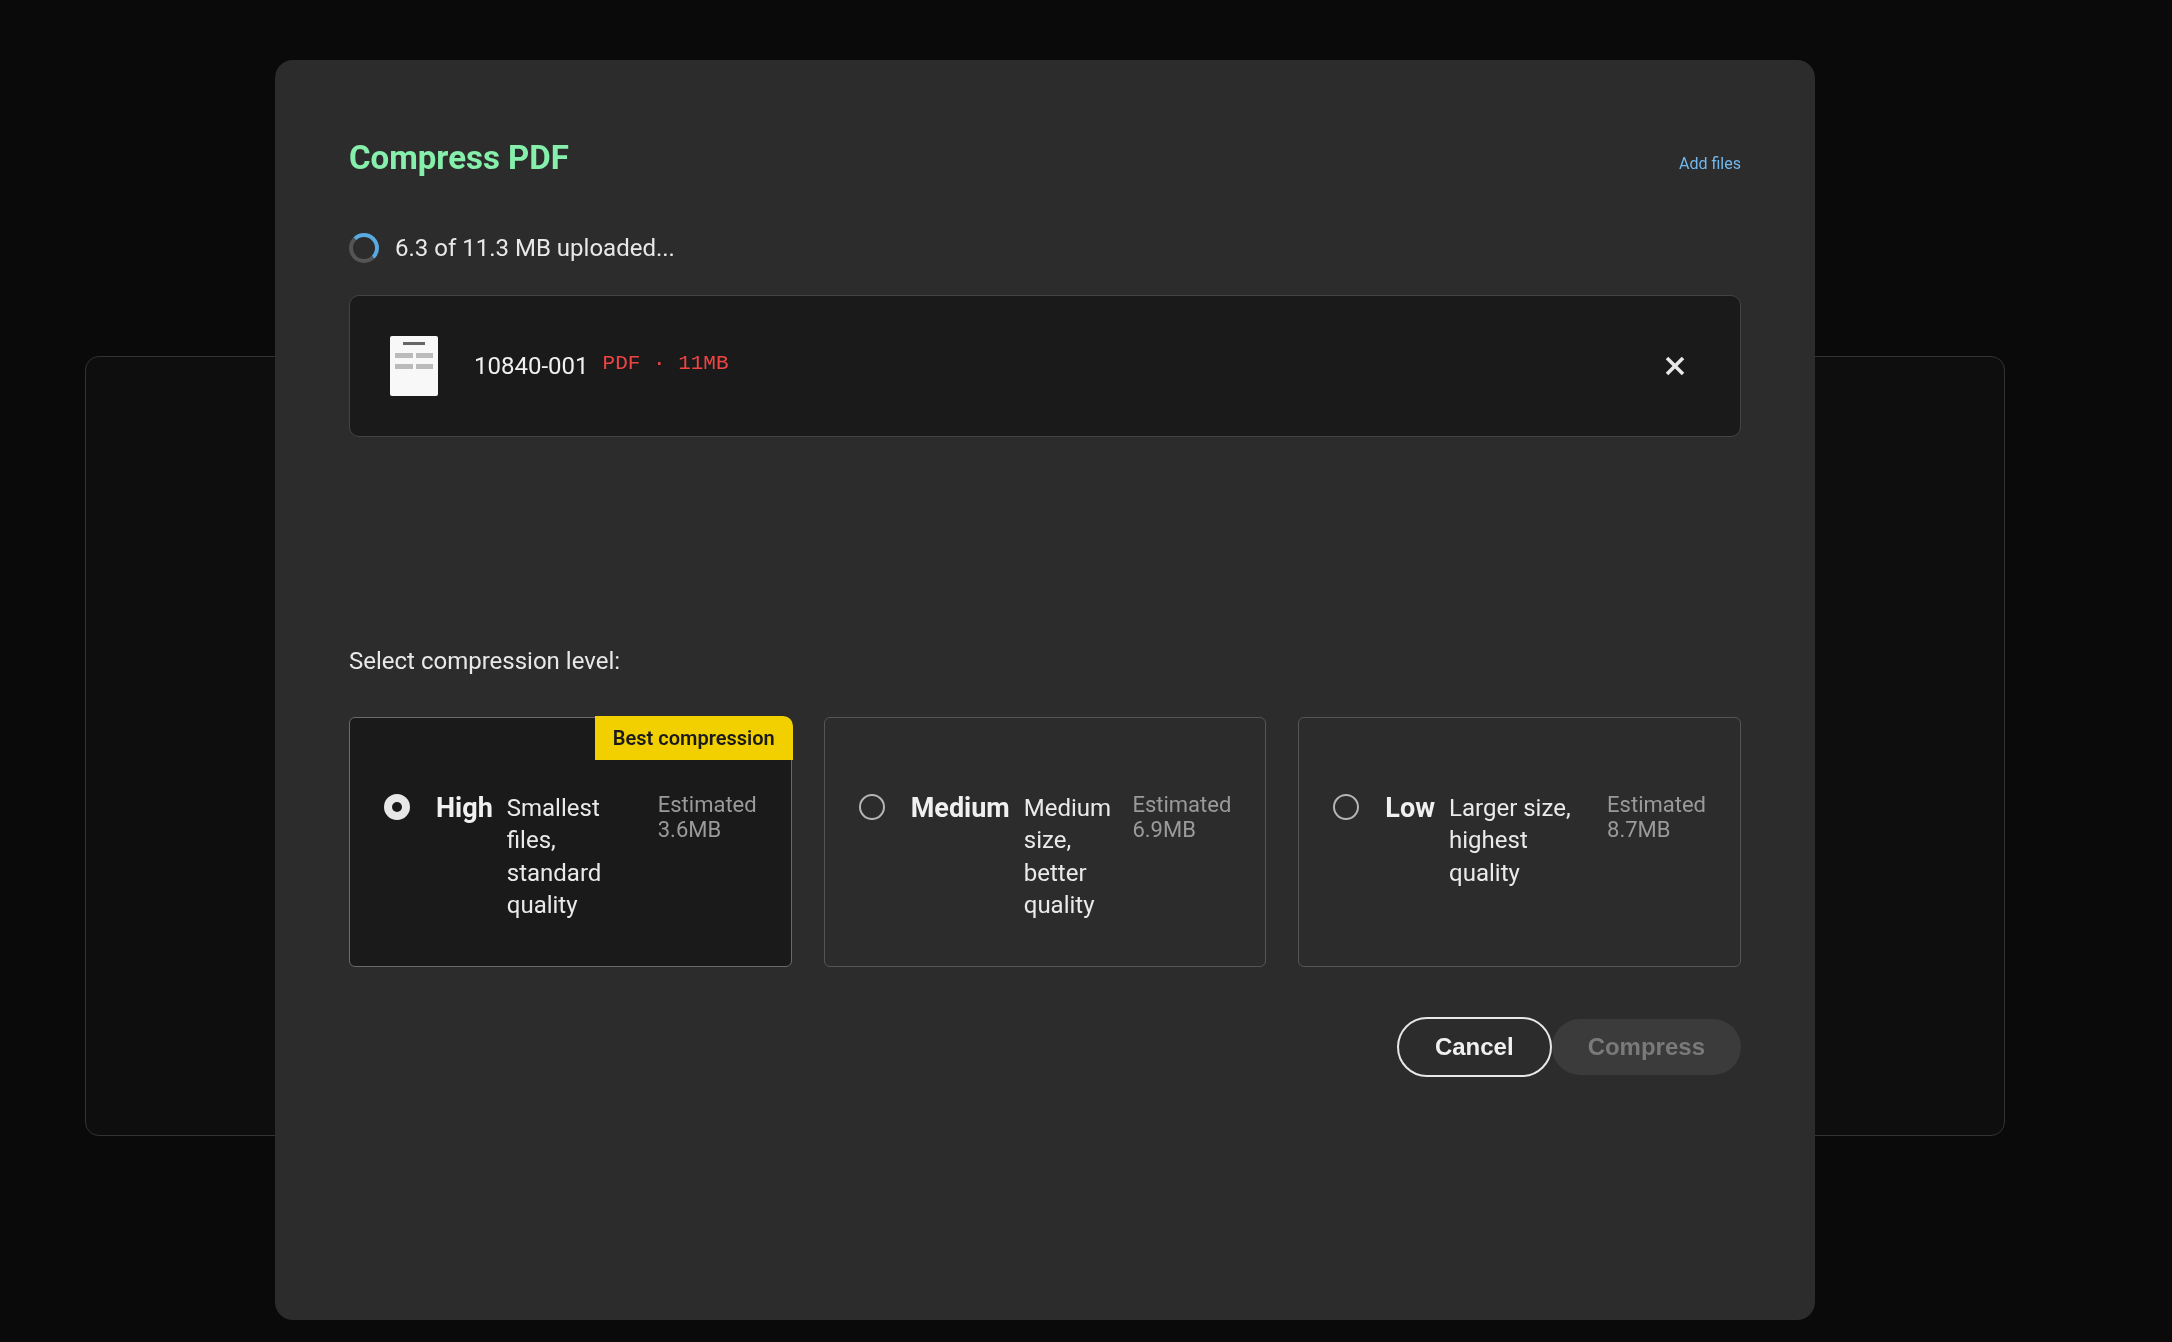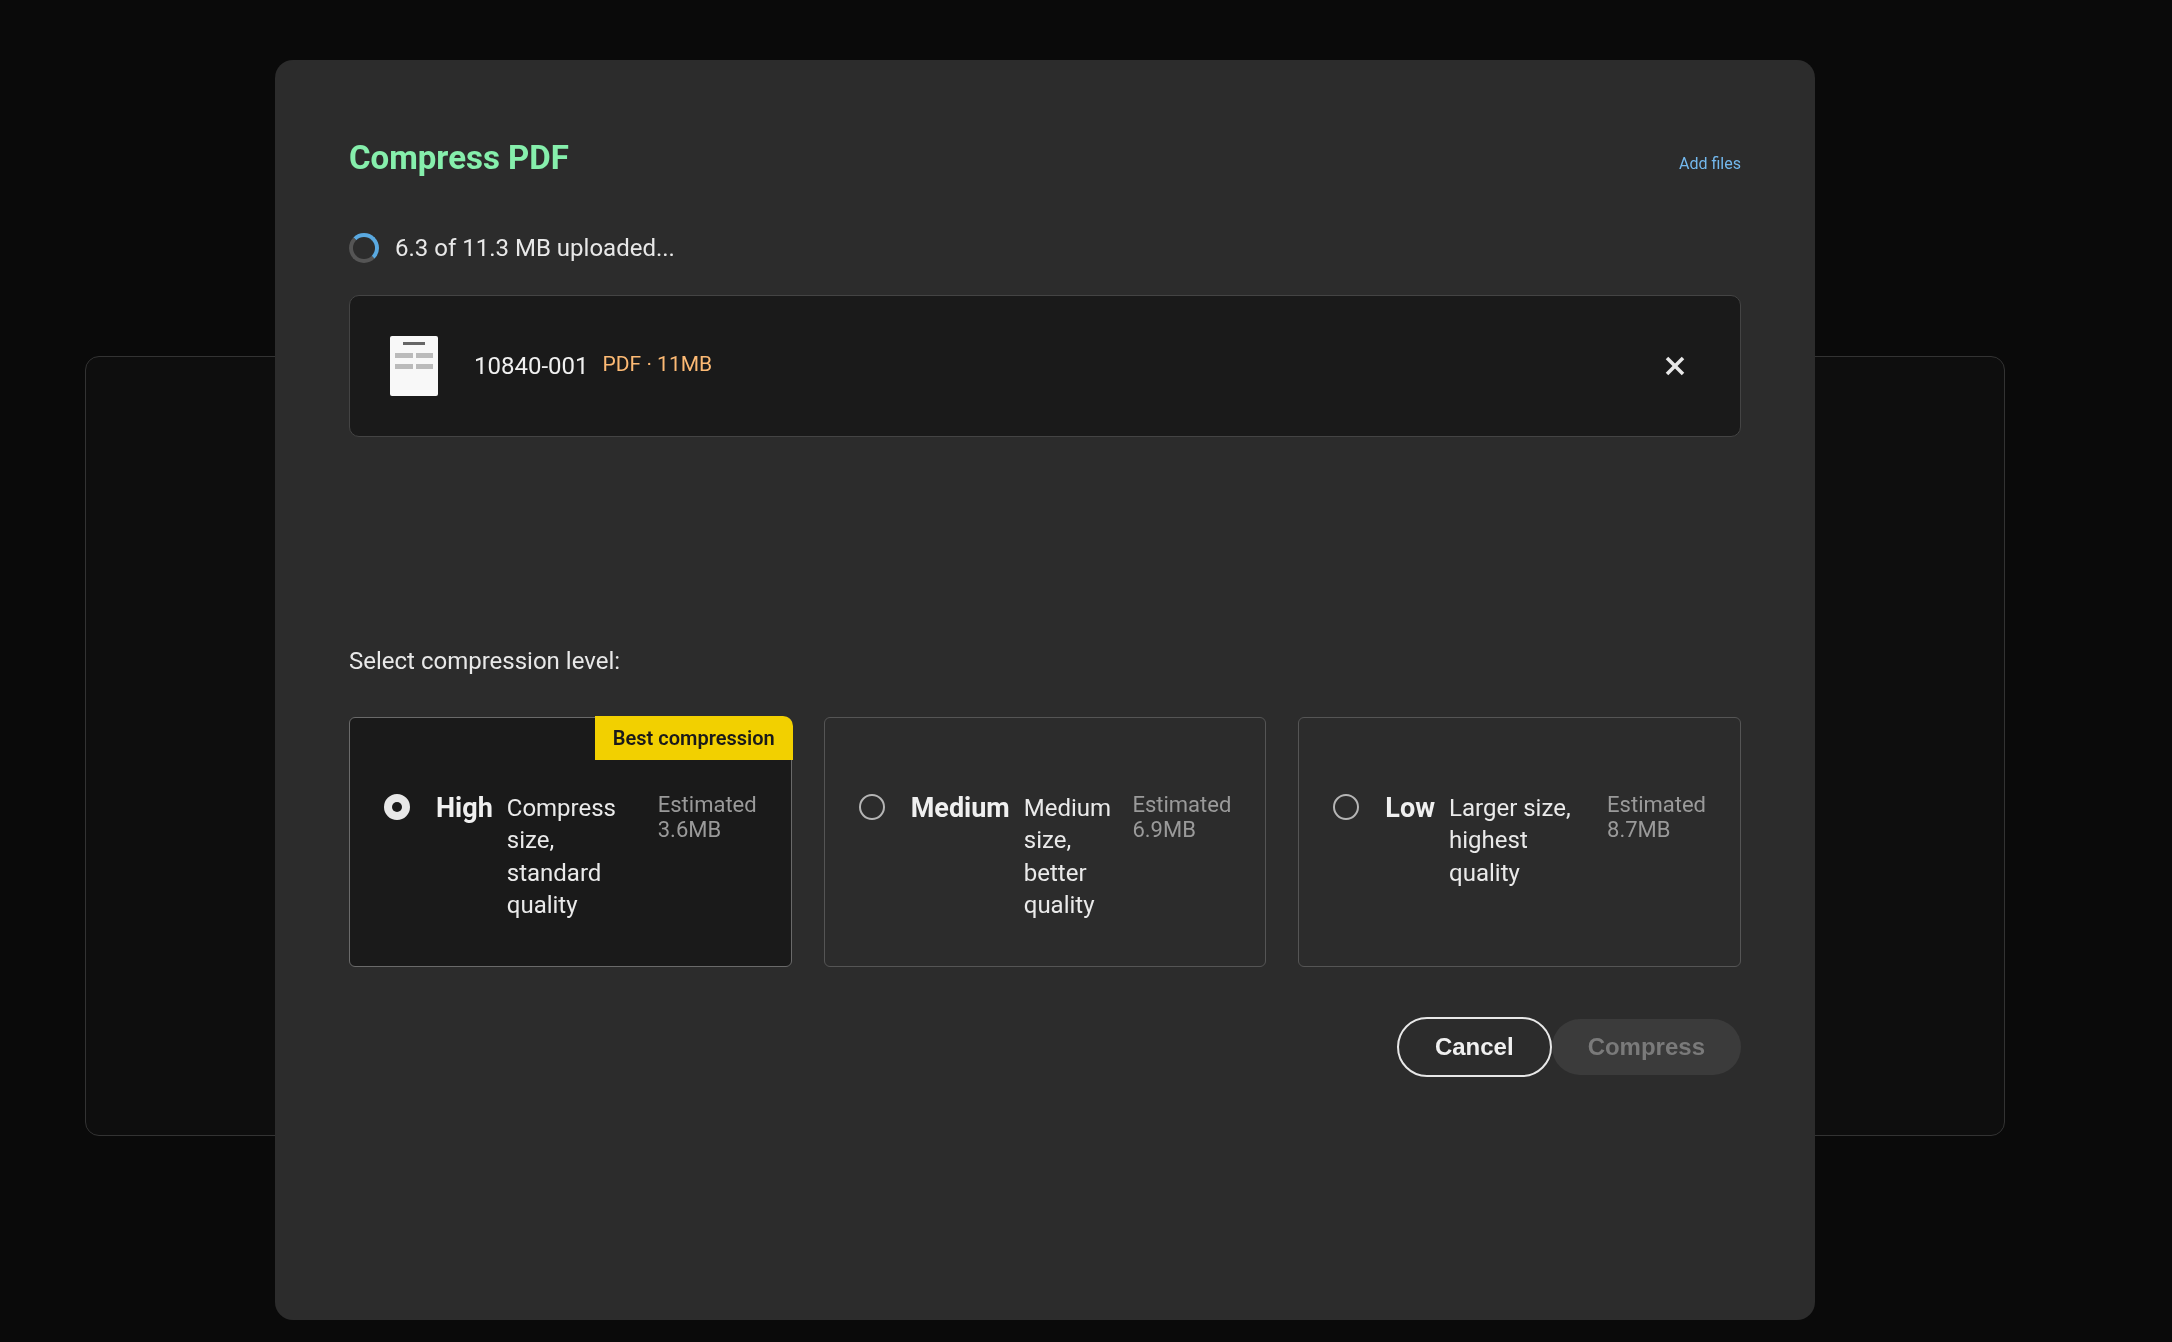--- a/index.html
+++ b/index.html
@@ -132,21 +132,22 @@
     }
     
     .file-name {
       font-size: 24px;
       color: #f0f0f0;
       font-weight: 400;
     }
     
     .file-meta {
       font-size: 21px;
-      color: #fdba74;
+      color: #ef4444;
+      font-family: Liberation Mono, monospace;
     }
     
     .close-btn {
       width: 30px;
       height: 30px;
       cursor: pointer;
       display: flex;
       align-items: center;
       justify-content: center;
     }
@@ -321,21 +322,21 @@
   <div class="section-label">Select compression level:</div>
 
   <div class="compression-options">
 
     <div class="option-card selected">
       <div class="option-badge">Best compression</div>
       <div class="option-content">
         <div class="radio checked"></div>
         <div class="option-text">
           <div class="option-title">High</div>
-          <div class="option-desc">Compress size, standard quality</div>
+          <div class="option-desc">Smallest files, standard quality</div>
           <div class="option-estimate">Estimated 3.6MB</div>
         </div>
       </div>
     </div>
 
     <div class="option-card">
       <div class="option-content">
         <div class="radio"></div>
         <div class="option-text">
           <div class="option-title">Medium</div>

